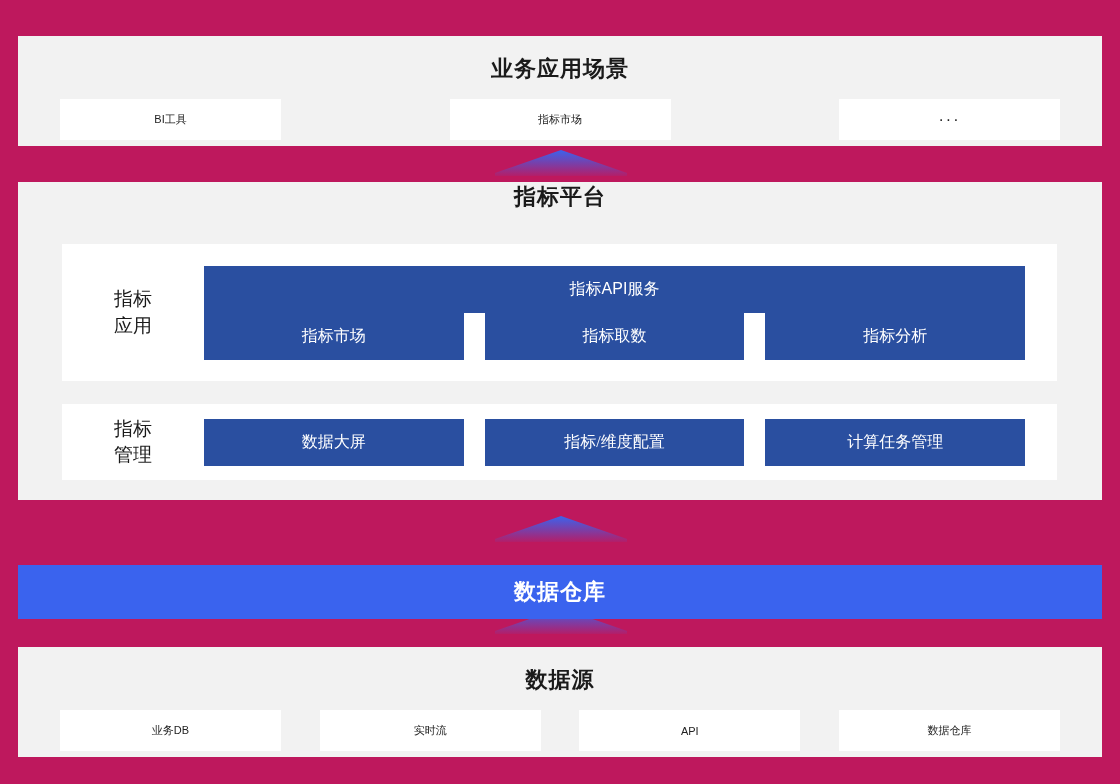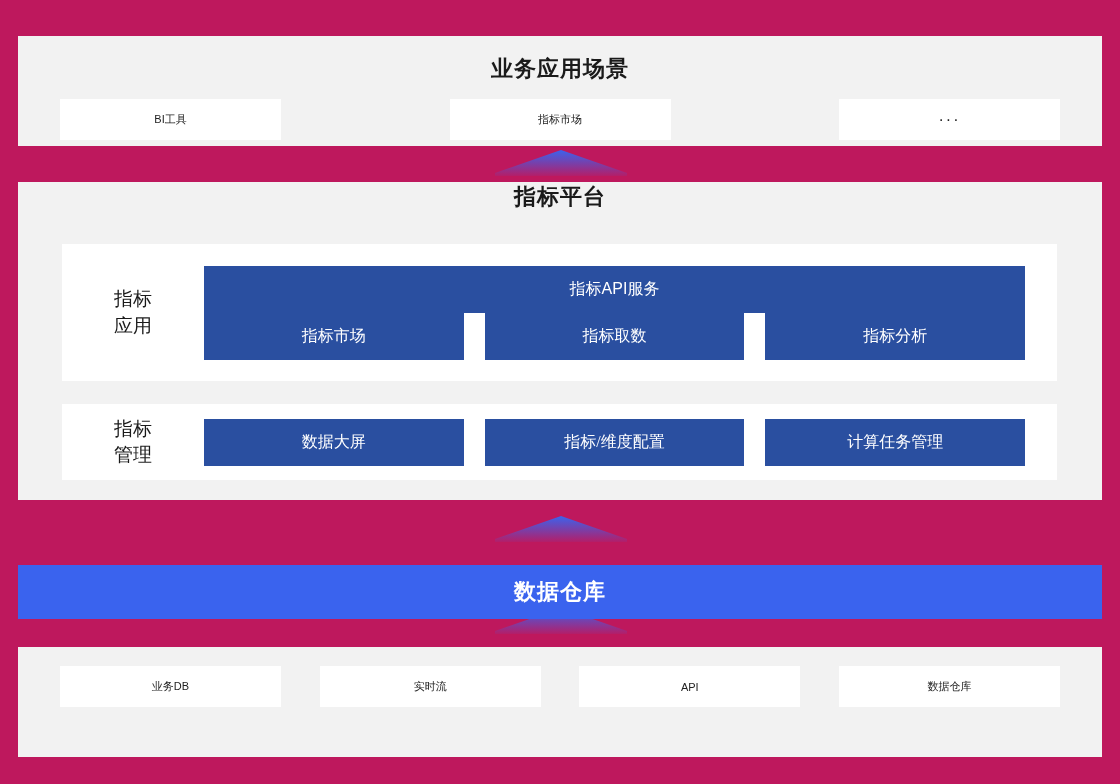--- a/index.html
+++ b/index.html
@@ -249,20 +249,21 @@
         <linearGradient id="gradBot" x1="0" y1="0" x2="0" y2="1">
           <stop offset="0%" stop-color="#3a63ee" stop-opacity="1"></stop>
           <stop offset="100%" stop-color="#3a63ee" stop-opacity="0.08"></stop>
         </linearGradient>
       </defs>
       <polygon points="66,0 132,23 132,26 0,26 0,23" fill="url(#gradBot)"></polygon>
     </svg>
   </div>
 
   <section class="section" id="sec-source">
+    <div class="section-title">数据源</div>
     <div class="chip-row">
       <div class="chip">业务DB</div>
       <div class="chip">实时流</div>
       <div class="chip">API</div>
       <div class="chip">数据仓库</div>
     </div>
   </section>
 
 </div>
 

